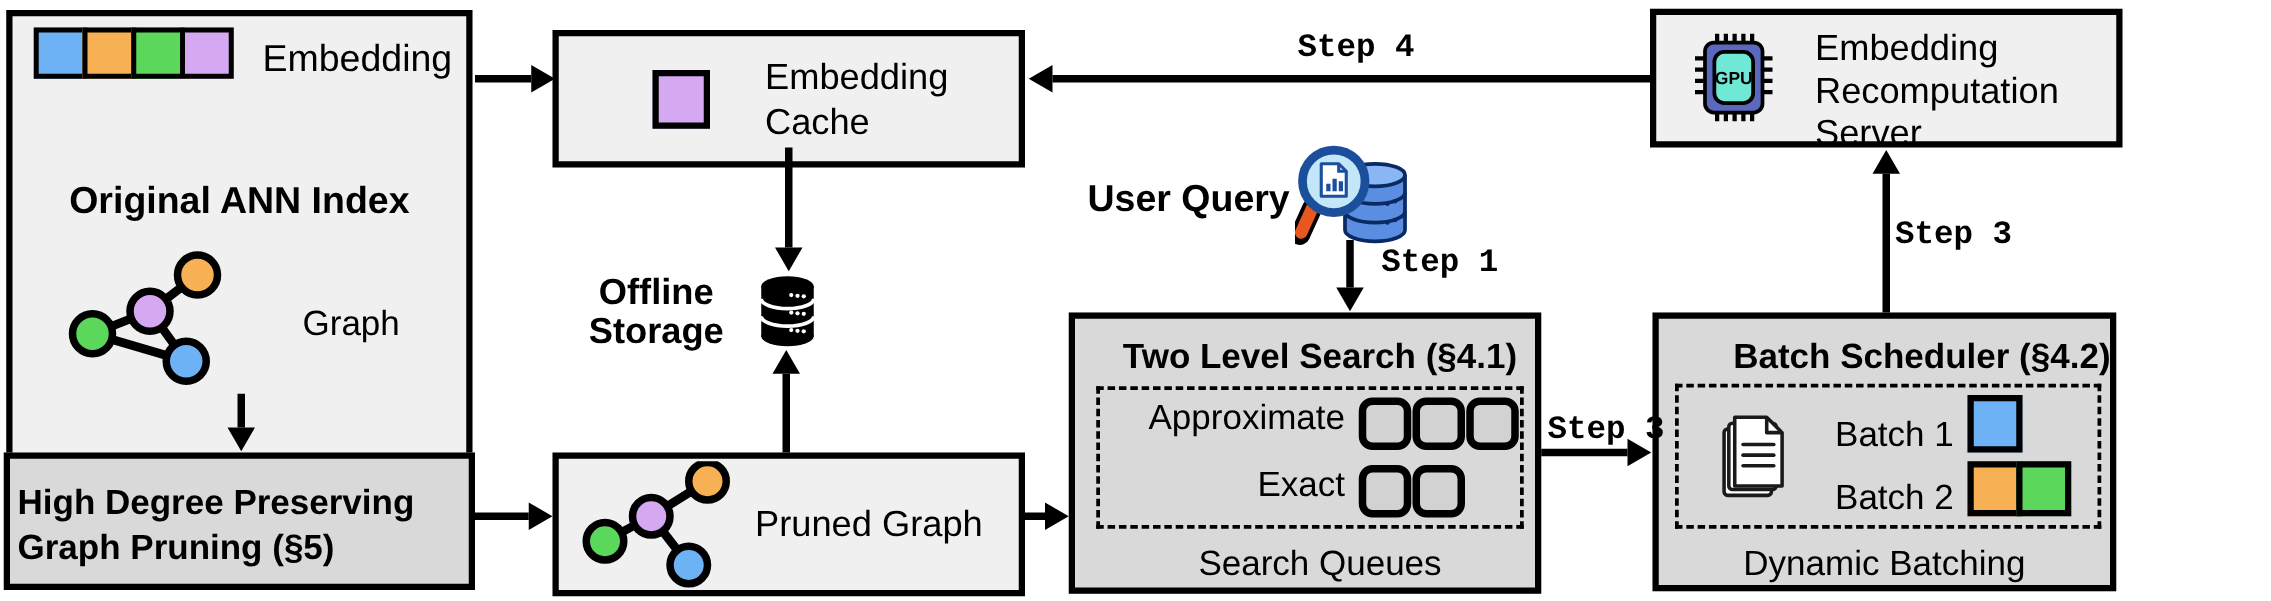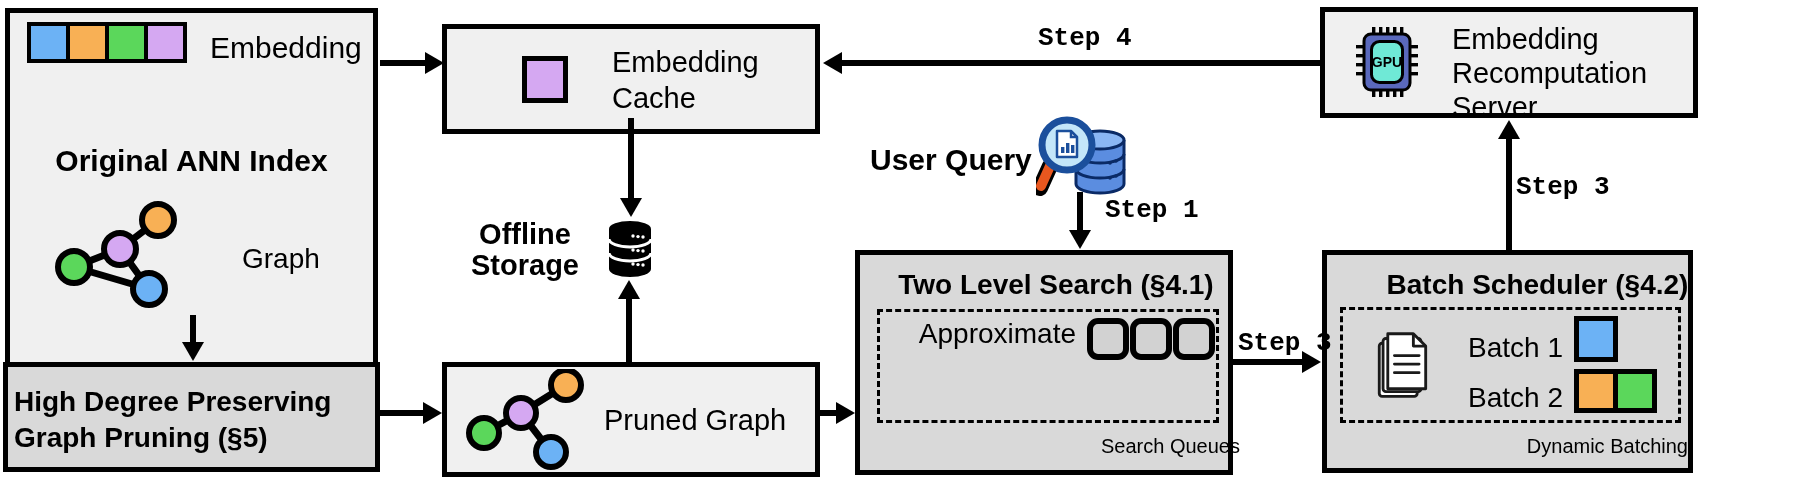--- a/index.html
+++ b/index.html
@@ -45,21 +45,21 @@
 
   .dashed{position:absolute; box-sizing:border-box; border:3px dashed #000;}
 
   .qrow{position:absolute; display:flex; }
   .qlabel{display:inline-block; width:196px; text-align:right; padding-right:10px; font-size:28px;}
   .qsq{box-sizing:border-box; width:42px; height:42px; border:6px solid #000; border-radius:11px;
     background:var(--queue-fill,#d2d2d2); margin-left:1px;}
 
   .bsq{position:absolute; box-sizing:border-box; border:5px solid #000;}
   .blabel{position:absolute; width:120px; text-align:right; font-size:28px; white-space:nowrap;}
-  .caption{position:absolute; width:100%; text-align:right; font-size:20px;}
+  .caption{position:absolute; width:100%; text-align:center; font-size:28px;}
   .title-c{position:absolute; width:100%; text-align:center; font-weight:bold; font-size:28px;}
 </style>
 </head>
 <body>
 
 <div id="stage">
 
   <div class="box light" style="left:5px; top:8px; width:373px; height:381px;">
     <div class="strip" style="left:17px; top:9px;">
       <span class="sq c-blue"></span>
@@ -140,20 +140,25 @@
     </svg>
     <div class="lbl" style="left:157px; top:37px; font-size:29px;">Pruned Graph</div>
   </div>
 
   <div class="box dark" style="left:855px; top:250px; width:378px; height:225px;padding-left:12px;">
     <div class="title-c" style="top:14px;">Two Level Search (§4.1)</div>
     <div class="dashed" style="left:17px; top:54px; width:342px; height:114px;">
       <div class="qrow" style="left:0; top:6px;">
         <span class="qlabel">Approximate</span>
         <span class="qsq"></span>
+        <span class="qsq"></span>
+        <span class="qsq"></span>
+      </div>
+      <div class="qrow" style="left:0; top:60px;">
+        <span class="qlabel">Exact</span>
         <span class="qsq"></span>
         <span class="qsq"></span>
       </div>
     </div>
     <div class="caption" style="top:180px;">Search Queues</div>
   </div>
 
   <div class="box dark" style="left:1322px; top:250px; width:371px; height:223px;">
     <div class="title-c" style="top:14px;margin-left:30px;">Batch Scheduler (§4.2)</div>
     <div class="dashed" style="left:13px; top:52px; width:341px; height:116px;">

